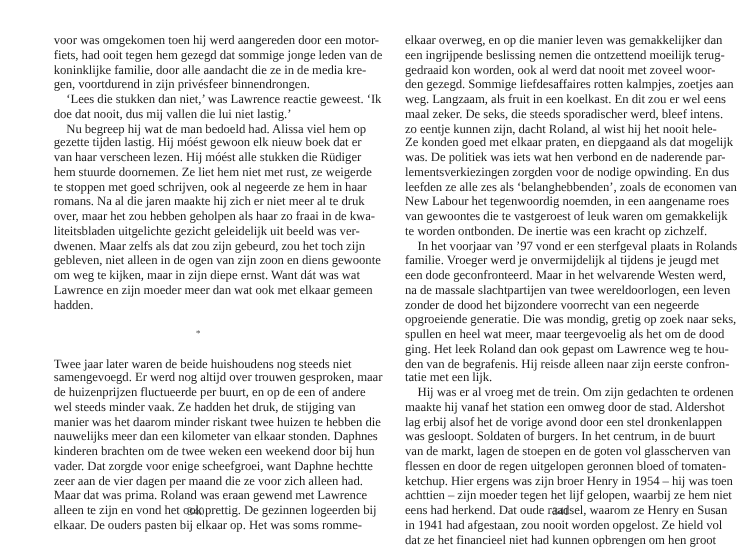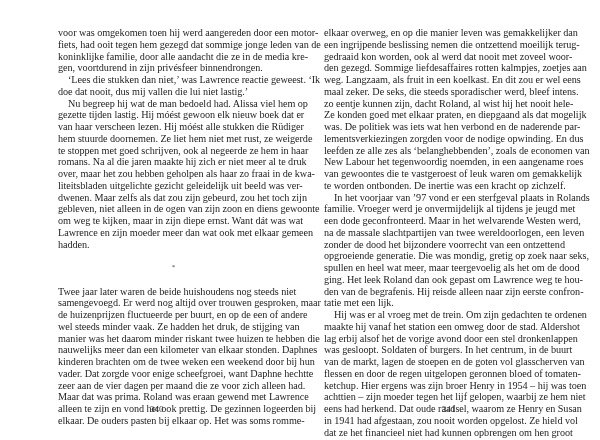--- a/index.html
+++ b/index.html
@@ -1,19 +1,19 @@
 <!DOCTYPE html>
 <html><head>
 <meta charset="utf-8">
 <style>
   html, body { margin: 0; padding: 0; background: #ffffff; }
   body { width: 600px; height: 440px; position: relative; overflow: hidden; }
   .spread { position: absolute; inset: 0; }
   .page { position: absolute; top: 27px; }
-  .page.left { left: 43px; width: 231px; margin-left: 15px; }
+  .page.left { left: 43px; width: 231px; }
   .page.right { left: 324px; width: 231px; }
   .line {
     font-family: "Liberation Serif", "DejaVu Serif", serif;
     font-size: 10.2px;
     line-height: 11.75px;
     height: 11.75px;
     color: #1d1d1d;
     white-space: nowrap;
     text-align: justify;
     text-align-last: justify;
@@ -103,21 +103,21 @@
         <div class="line">leefden ze alle zes als ‘belanghebbenden’, zoals de economen van</div>
         <div class="line">New Labour het tegenwoordig noemden, in een aangename roes</div>
         <div class="line">van gewoontes die te vastgeroest of leuk waren om gemakkelijk</div>
         <div class="line last">te worden ontbonden. De inertie was een kracht op zichzelf.</div>
       </div>
       <div>
         <div class="line indent">In het voorjaar van ’97 vond er een sterfgeval plaats in Rolands</div>
         <div class="line">familie. Vroeger werd je onvermijdelijk al tijdens je jeugd met</div>
         <div class="line">een dode geconfronteerd. Maar in het welvarende Westen werd,</div>
         <div class="line">na de massale slachtpartijen van twee wereldoorlogen, een leven</div>
-        <div class="line">zonder de dood het bijzondere voorrecht van een ontzettend</div>
+        <div class="line">zonder de dood het bijzondere voorrecht van een negeerde</div>
         <div class="line">opgroeiende generatie. Die was mondig, gretig op zoek naar seks,</div>
         <div class="line">spullen en heel wat meer, maar teergevoelig als het om de dood</div>
         <div class="line">ging. Het leek Roland dan ook gepast om Lawrence weg te hou-</div>
         <div class="line">den van de begrafenis. Hij reisde alleen naar zijn eerste confron-</div>
         <div class="line last">tatie met een lijk.</div>
       </div>
       <div>
         <div class="line indent">Hij was er al vroeg met de trein. Om zijn gedachten te ordenen</div>
         <div class="line">maakte hij vanaf het station een omweg door de stad. Aldershot</div>
         <div class="line">lag erbij alsof het de vorige avond door een stel dronkenlappen</div>

